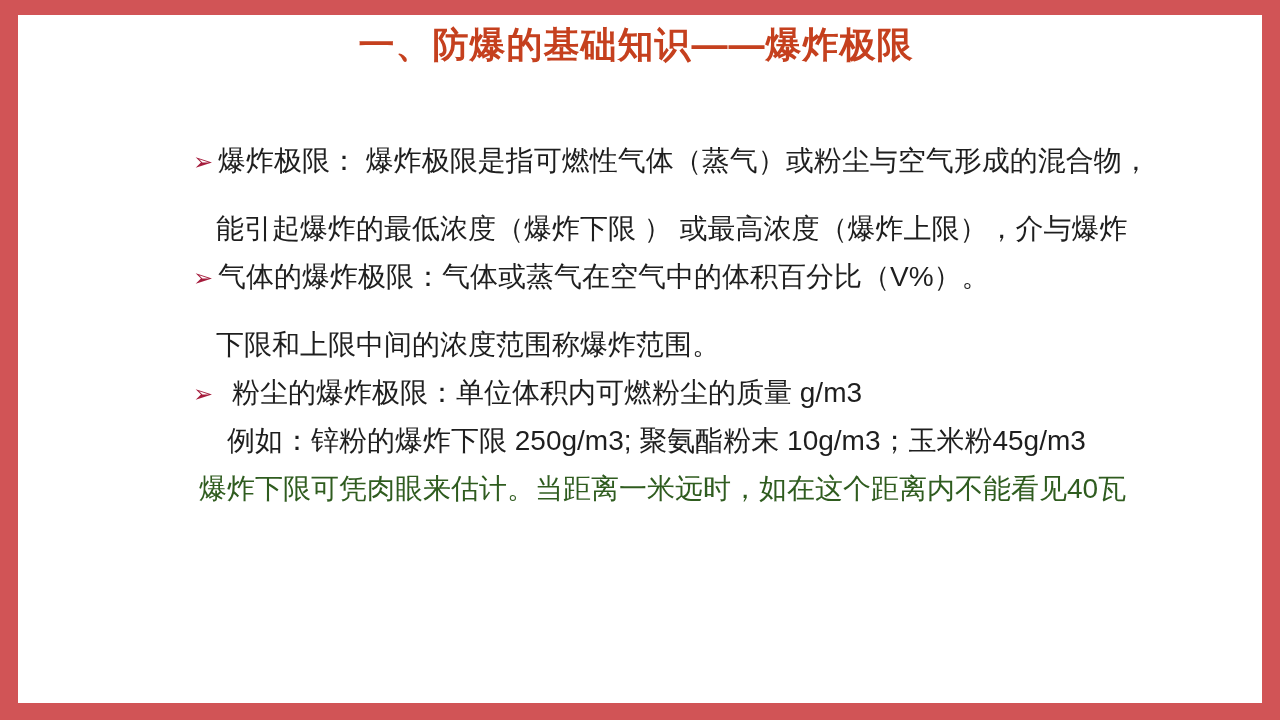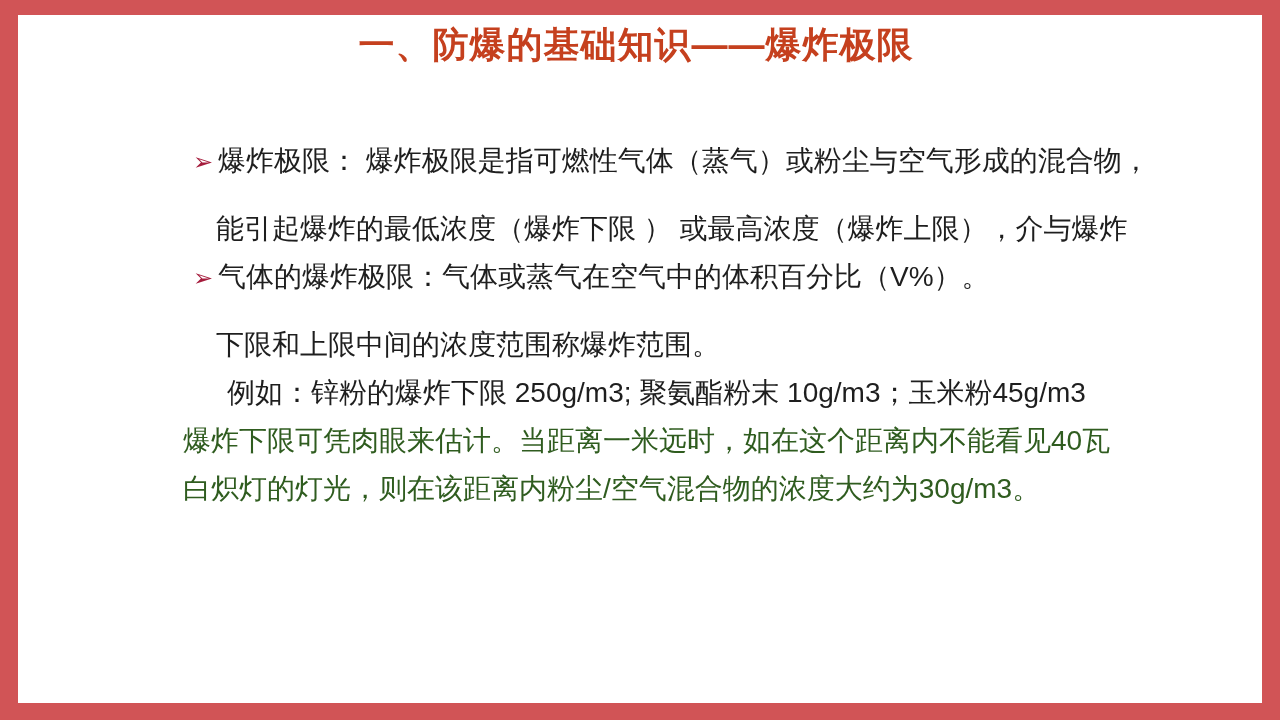--- a/index.html
+++ b/index.html
@@ -44,21 +44,21 @@
     color: var(--body-color, #1e1e1e);
   }
   .line {
     height: 48px;
     line-height: 29px;
     white-space: nowrap;
   }
   .line.with-bullet { padding-left: 10px; }
   .line.indent-1 { padding-left: 33px; margin-top: 20px; }
   .line.indent-2 { padding-left: 44px; }
-  .line.green { color: var(--green-color, #2f5c1f); }
+  .line.green { color: var(--green-color, #2f5c1f); margin-left: 16px; }
   .bullet {
     display: inline-block;
     width: 25px;
     font-size: 24px;
     color: var(--bullet-color, #a51c3c);
     vertical-align: baseline;
   }
   .line.gap .bullet { margin-right: 14px; }
 </style>
 </head>
@@ -82,28 +82,28 @@
       <div class="line with-bullet">
         <span class="bullet">➢</span><span>气体的爆炸极限：气体或蒸气在空气中的体积百分比（V%）。</span>
       </div>
 
       <div class="line indent-1">
         <span>下限和上限中间的浓度范围称爆炸范围。</span>
       </div>
 
 
 
+      <div class="line with-bullet gap">
+        <span class="bullet">➢</span><span>粉尘的爆炸极限：单位体积内可燃粉尘的质量 g/m3</span>
+      </div>
 
       <div class="line indent-2">
         <span>例如：锌粉的爆炸下限 250g/m3; 聚氨酯粉末 10g/m3；玉米粉45g/m3</span>
       </div>
 
       <div class="line green">
         <span>爆炸下限可凭肉眼来估计。当距离一米远时，如在这个距离内不能看见40瓦</span>
       </div>
 
-      <div class="line green">
-        <span>白炽灯的灯光，则在该距离内粉尘/空气混合物的浓度大约为30g/m3。</span>
-      </div>
 
     </div>
   </div>
 </div>
 
 </body></html>

